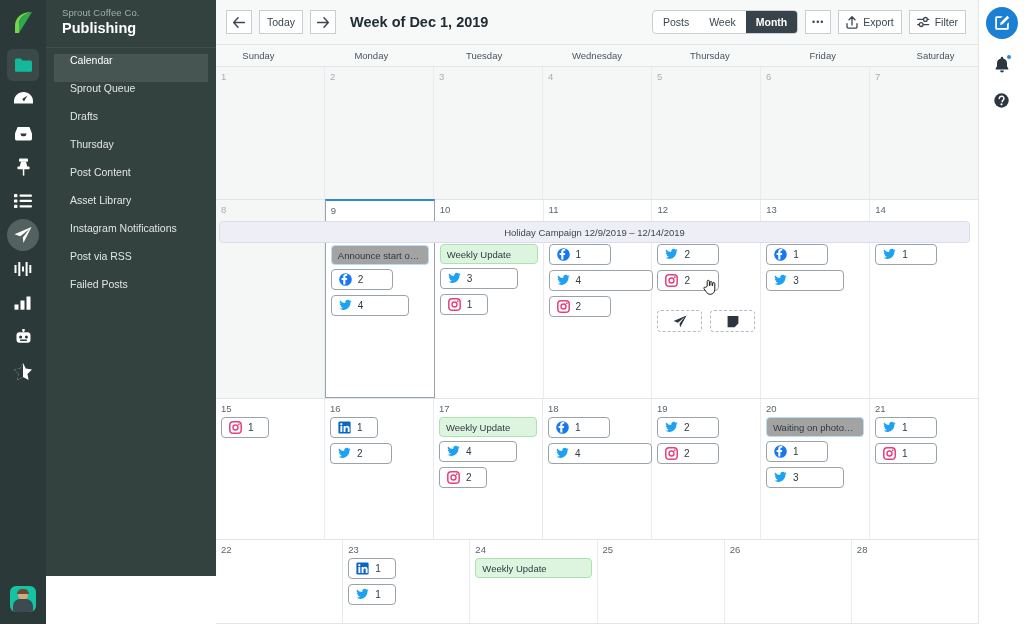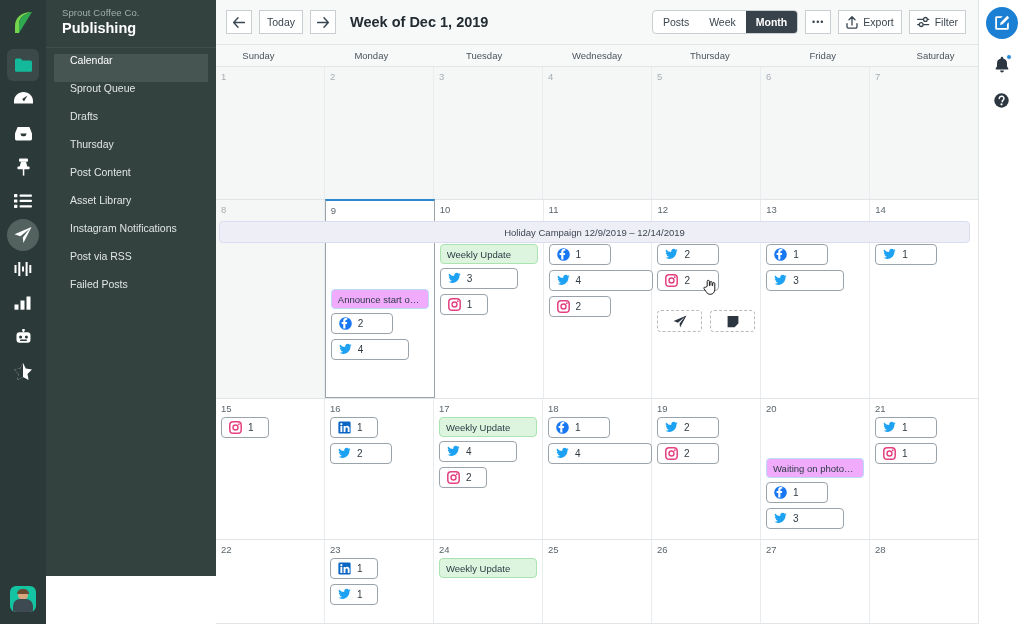--- a/index.html
+++ b/index.html
@@ -113,21 +113,21 @@
     display:flex; align-items:center; justify-content:center;
     font-size:9.5px; color:#3c4650; z-index:4;
   }
   .spacer-banner { height:26px; }
 
   .tag {
     height:20px; border-radius:4px; display:flex; align-items:center;
     padding:0 6px; font-size:9.5px; margin-bottom:4px; overflow:hidden;
     white-space:nowrap; text-overflow:ellipsis;
   }
-  .tag.blue { background:#f0abfc; border:1px solid #b9ddf5; color:#2c3a44;margin-top:44px; }
+  .tag.blue { background:#a3a3a3; border:1px solid #b9ddf5; color:#2c3a44; }
   .tag.green { background:#ddf5df; border:1px solid #a9e3af; color:#2c3a44; }
   .tag span { overflow:hidden; text-overflow:ellipsis; white-space:nowrap; display:block; }
 
   .chip {
     height:21px; border:1px solid #9aa3a9; border-radius:4px; background:#ffffff;
     display:inline-flex; align-items:center; gap:6px; padding:0 7px;
     font-size:10px; color:#2f3a42; margin-bottom:5px;
   }
   .chip.w-s { width:48px; }
   .chip.w-m { width:62px; }
@@ -638,23 +638,20 @@
                 <span>Weekly Update</span>
               </div>
             </div>
             <div class="cell">
               <div class="dnum">25</div>
             </div>
             <div class="cell">
               <div class="dnum">26</div>
             </div>
             <div class="cell">
-              <div class="dnum">27</div>
-            </div>
-            <div class="cell">
               <div class="dnum">28</div>
             </div>
           </div>
         </div>
     </div>
   </div>
 
   <div class="rrail">
     <div class="compose">
       <svg width="16" height="16" viewBox="0 0 16 16">

